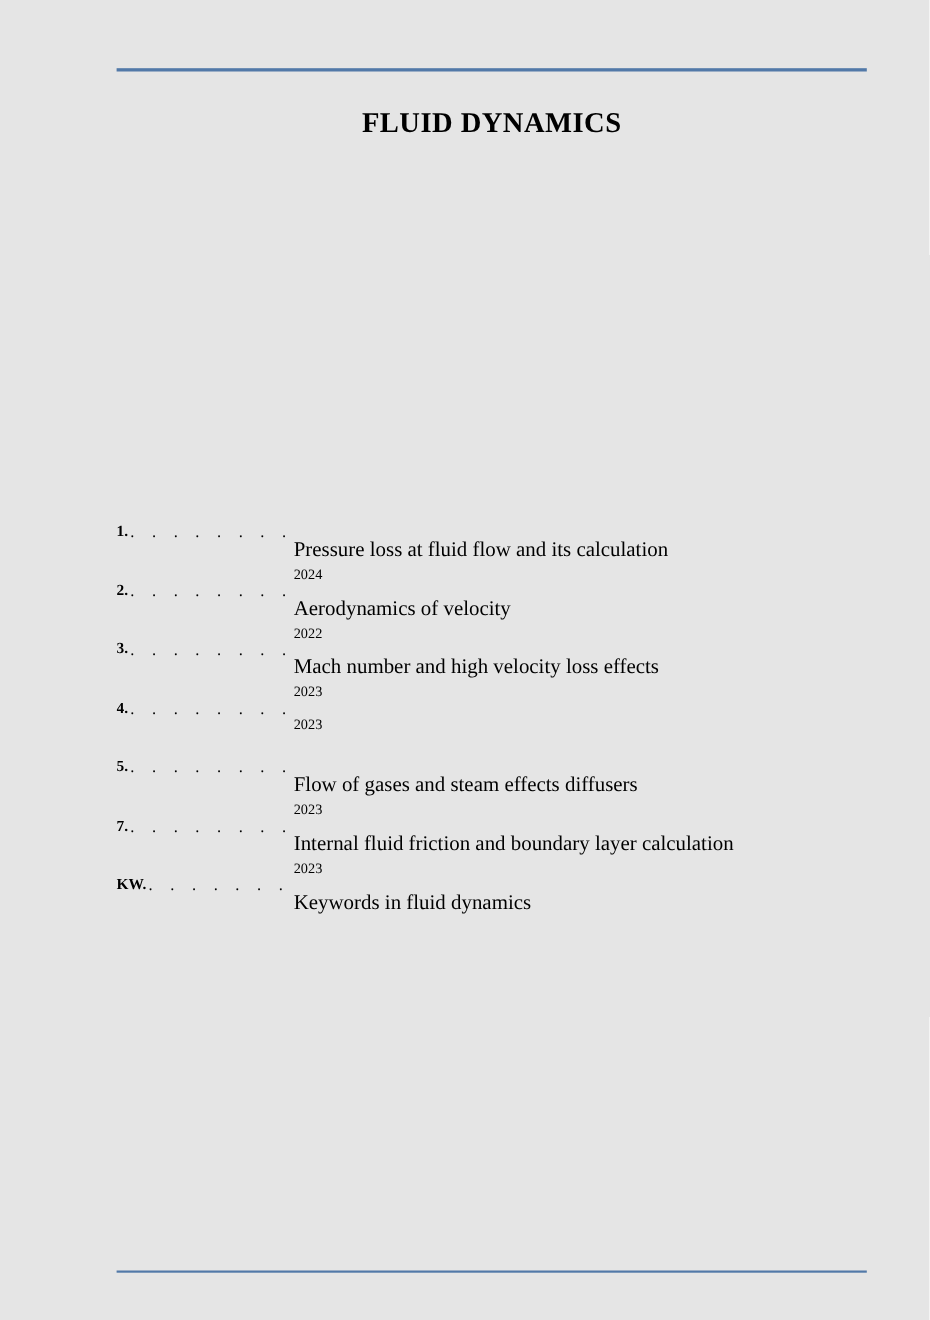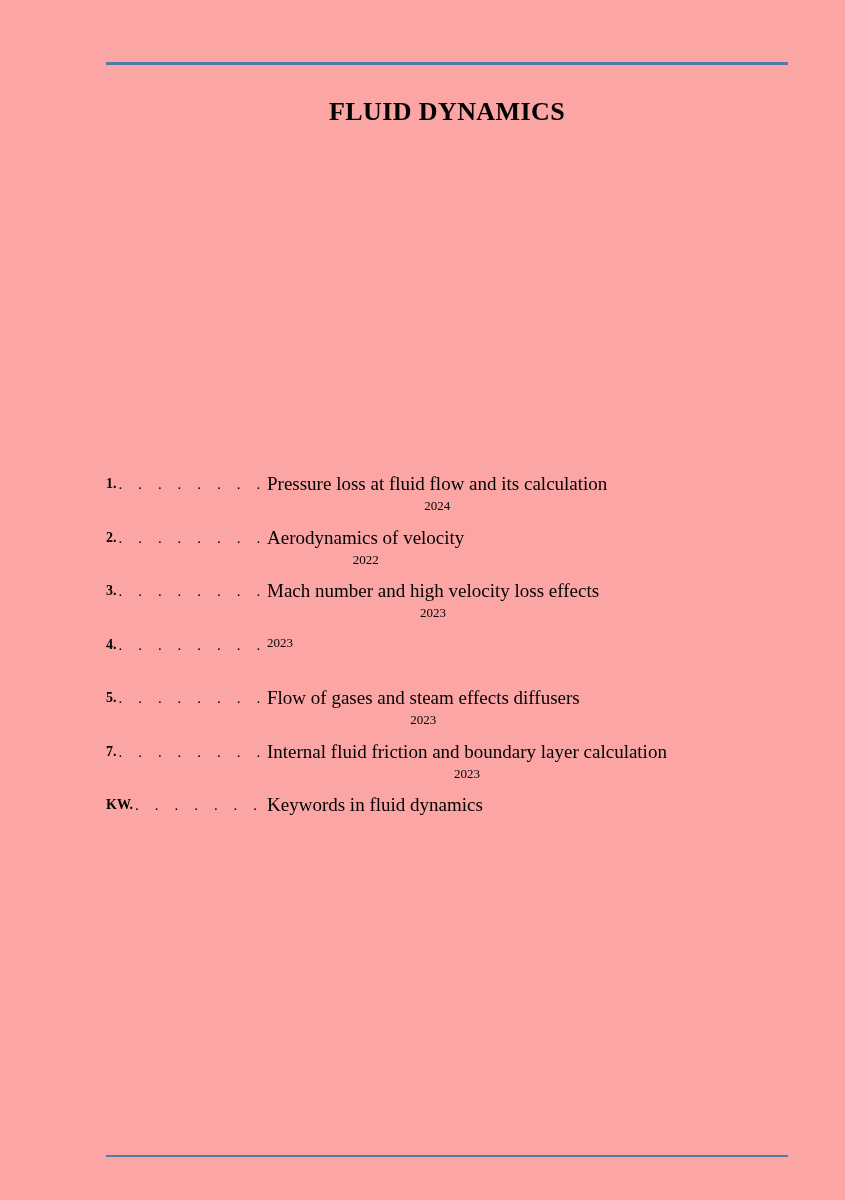--- a/index.html
+++ b/index.html
@@ -11,21 +11,21 @@
     font-family: "Liberation Serif", "DejaVu Serif", serif;
     color: #000000;
     -webkit-font-smoothing: antialiased;
   }
 
   .page {
     position: relative;
     width: 845px;
     height: 1200px;
     margin: 0 auto;
-    background: #fca5a5;
+    background: #e5e5e5;
     overflow: hidden;
   }
 
   
   .rule {
     position: absolute;
     left: 106px;
     width: 682px;
     background: #5279a8;
   }
@@ -83,32 +83,31 @@
   }
   .toc-leader {
     font-size: 15px;
     letter-spacing: 6.1px;
     margin-left: 2px;
   }
 
   .toc-body {
     position: absolute;
     left: 161px;
-    top: 0;
+    top: 16px;
   }
   .toc-name {
     font-size: 19px;
     line-height: 24px;
     white-space: nowrap;
   }
   .toc-year {
     font-size: 13px;
     line-height: 19px;
     white-space: nowrap;
-    text-align: center;
   }
 </style>
 </head>
 <body>
 
 <div class="page">
 
   <div class="rule rule-top"></div>
 
   <h1 class="doc-title">FLUID DYNAMICS</h1>

